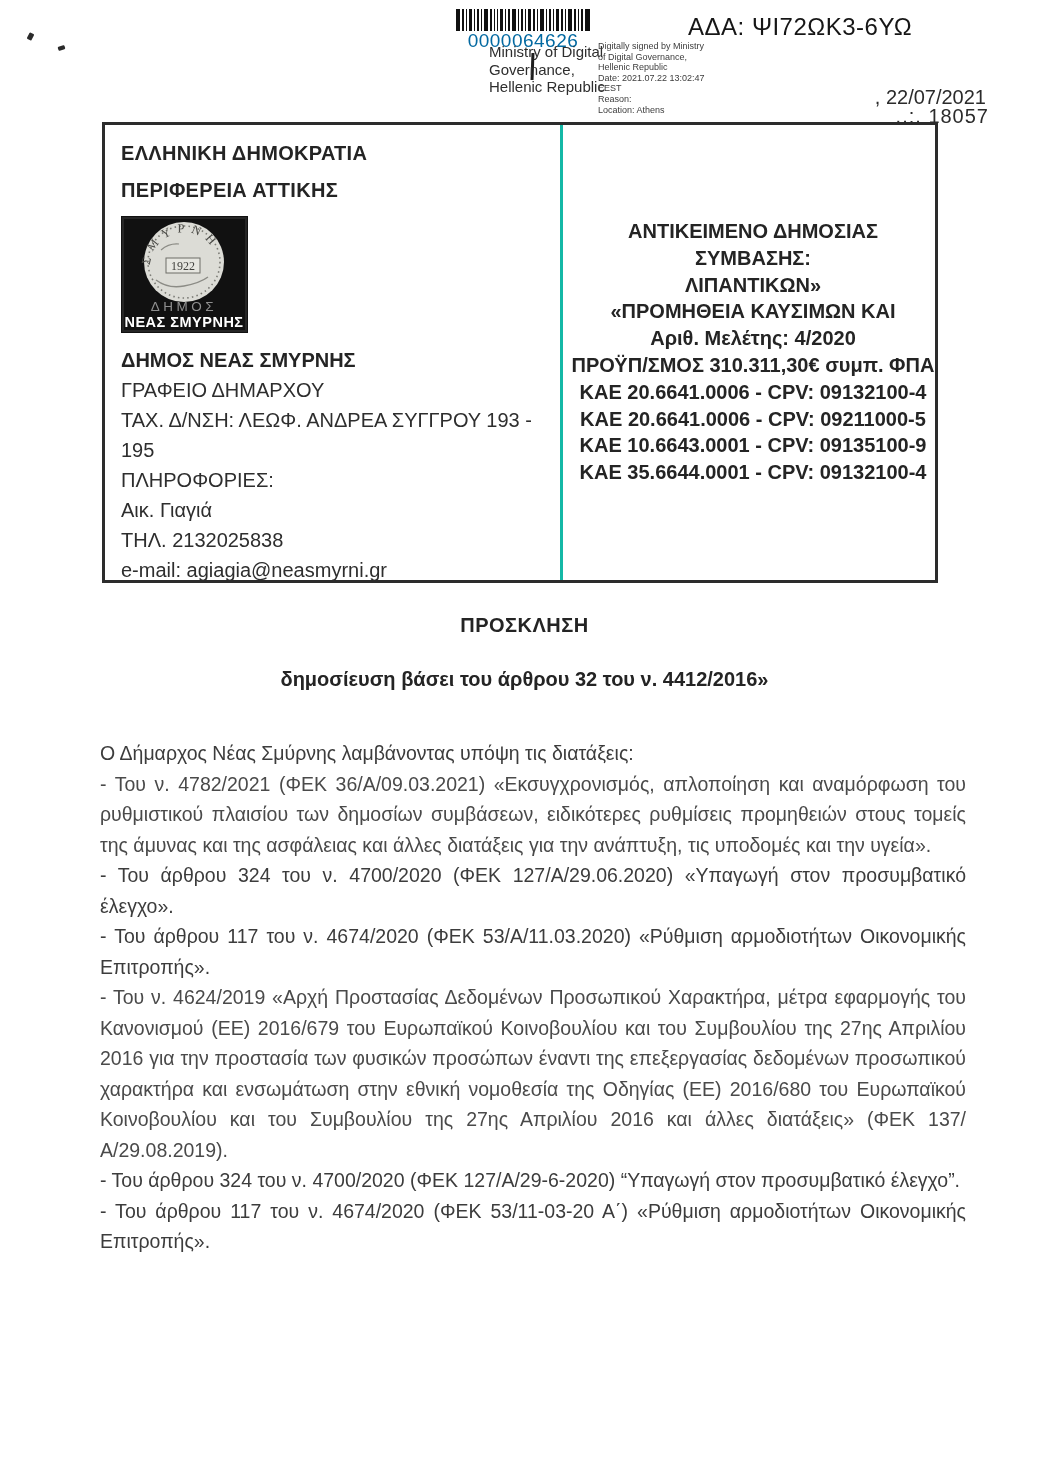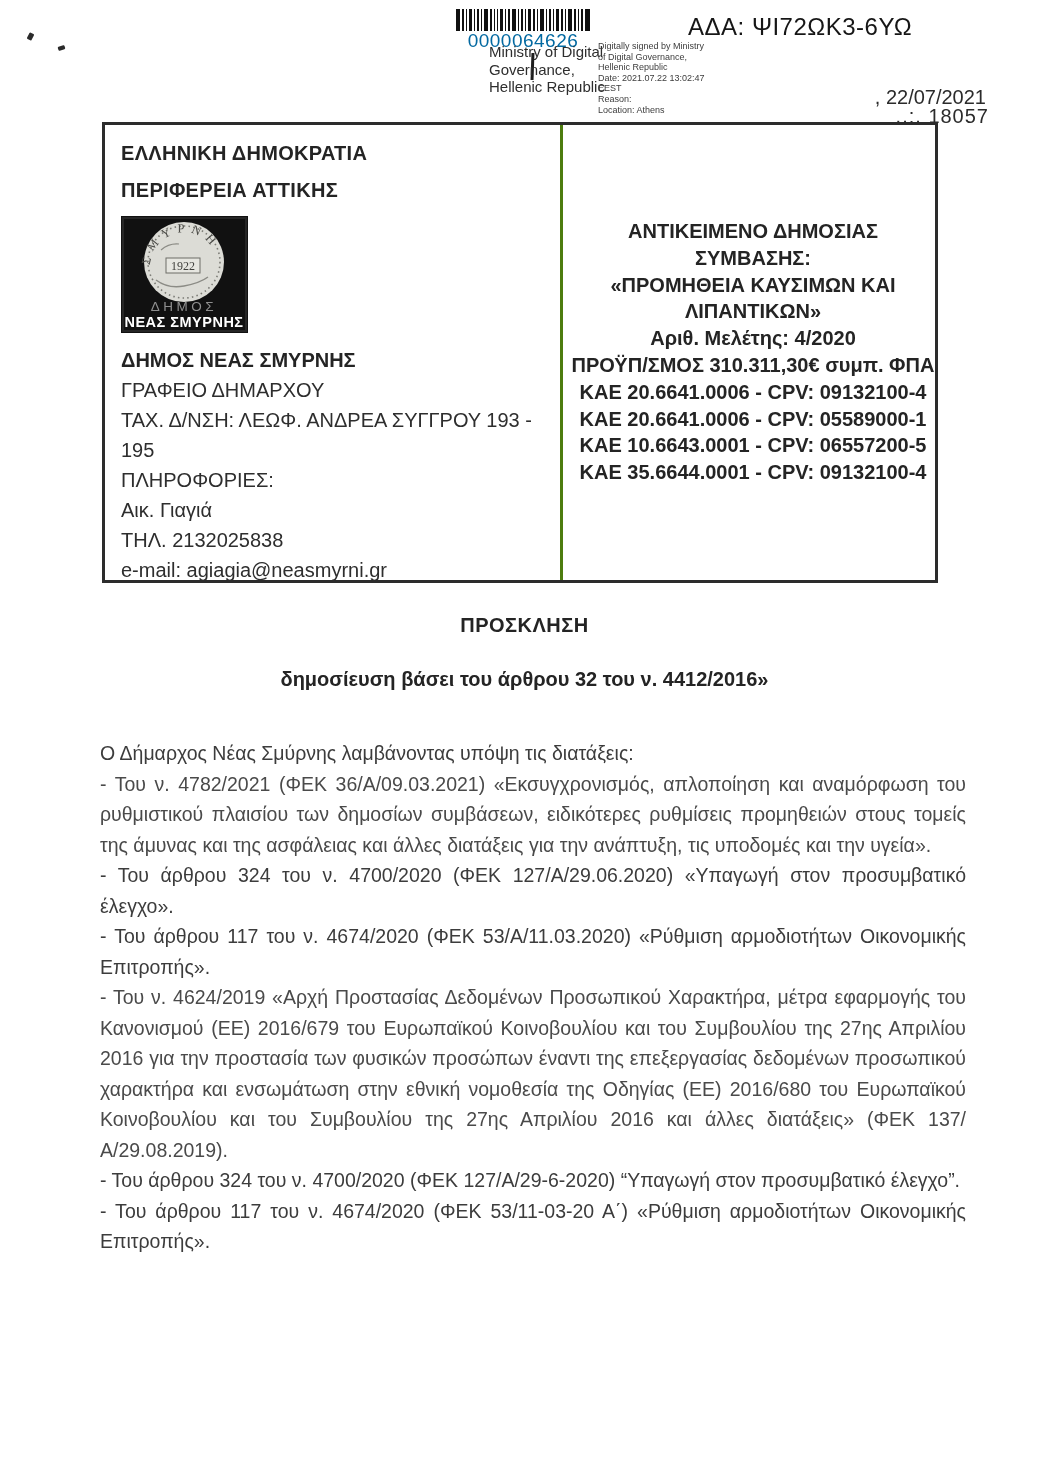--- a/index.html
+++ b/index.html
@@ -26,21 +26,21 @@
   .sigblock{position:absolute;left:598px;top:41px;font-size:9px;line-height:10.6px;color:#3d3d3d;}
   .ada{position:absolute;left:688px;top:13px;font-size:24px;color:#161616;letter-spacing:.5px;}
   .dateline{position:absolute;top:86px;right:63px;font-size:20px;color:#2b2b2b;}
   .protocol{position:absolute;top:105px;right:60px;font-size:20px;color:#2b2b2b;letter-spacing:1px;}
 
   
   .header-boxes{
     position:absolute;left:102px;top:122px;width:836px;height:461px;
     border:3px solid #2c2c2c;box-sizing:border-box;display:flex;
   }
-  .box-left{width:458px;box-sizing:border-box;border-right:3px solid #4d7c0f;
+  .box-left{width:458px;box-sizing:border-box;border-right:3px solid #14b8a6;
     padding:10px 0 0 16px;}
   .hl{font-size:20px;line-height:30px;color:#2e2e2e;}
   .hl.bold{font-weight:bold;color:#242424;}
   .hl.head{line-height:37px;letter-spacing:.3px;}
   .logo{margin:7px 0 12px 0;width:127px;height:117px;display:block;}
   .box-right{flex:1;box-sizing:border-box;padding:93px 0 0 8px;text-align:center;}
   .rl{font-size:20px;line-height:26.8px;font-weight:bold;color:#242424;}
 
   
   .title{position:absolute;top:614px;left:0;width:1049px;text-align:center;
@@ -150,27 +150,27 @@
       <div class="hl">ΓΡΑΦΕΙΟ ΔΗΜΑΡΧΟΥ</div>
       <div class="hl">ΤΑΧ. Δ/ΝΣΗ: ΛΕΩΦ. ΑΝΔΡΕΑ ΣΥΓΓΡΟΥ 193 - 195</div>
       <div class="hl">ΠΛΗΡΟΦΟΡΙΕΣ:</div>
       <div class="hl">Αικ. Γιαγιά</div>
       <div class="hl">ΤΗΛ. 2132025838</div>
       <div class="hl">e-mail: agiagia@neasmyrni.gr</div>
     </div>
 
     <div class="box-right">
       <div class="rl">ΑΝΤΙΚΕΙΜΕΝΟ ΔΗΜΟΣΙΑΣ ΣΥΜΒΑΣΗΣ:</div>
+      <div class="rl">ΛΙΠΑΝΤΙΚΩΝ»</div>
       <div class="rl">«ΠΡΟΜΗΘΕΙΑ ΚΑΥΣΙΜΩΝ ΚΑΙ</div>
-      <div class="rl">ΛΙΠΑΝΤΙΚΩΝ»</div>
       <div class="rl">Αριθ. Μελέτης: 4/2020</div>
       <div class="rl">ΠΡΟΫΠ/ΣΜΟΣ 310.311,30€ συμπ. ΦΠΑ</div>
       <div class="rl">ΚΑΕ 20.6641.0006 - CPV: 09132100-4</div>
-      <div class="rl">ΚΑΕ 20.6641.0006 - CPV: 05589000-1</div>
-      <div class="rl">ΚΑΕ 10.6643.0001 - CPV: 06557200-5</div>
+      <div class="rl">ΚΑΕ 20.6641.0006 - CPV: 09211000-5</div>
+      <div class="rl">ΚΑΕ 10.6643.0001 - CPV: 09135100-9</div>
       <div class="rl">ΚΑΕ 35.6644.0001 - CPV: 09132100-4</div>
     </div>
   </div>
 
   <div class="title">ΠΡΟΣΚΛΗΣΗ</div>
 
   <div class="subject">
     <div>δημοσίευση βάσει του άρθρου 32 του ν. 4412/2016»</div>
   </div>
 

